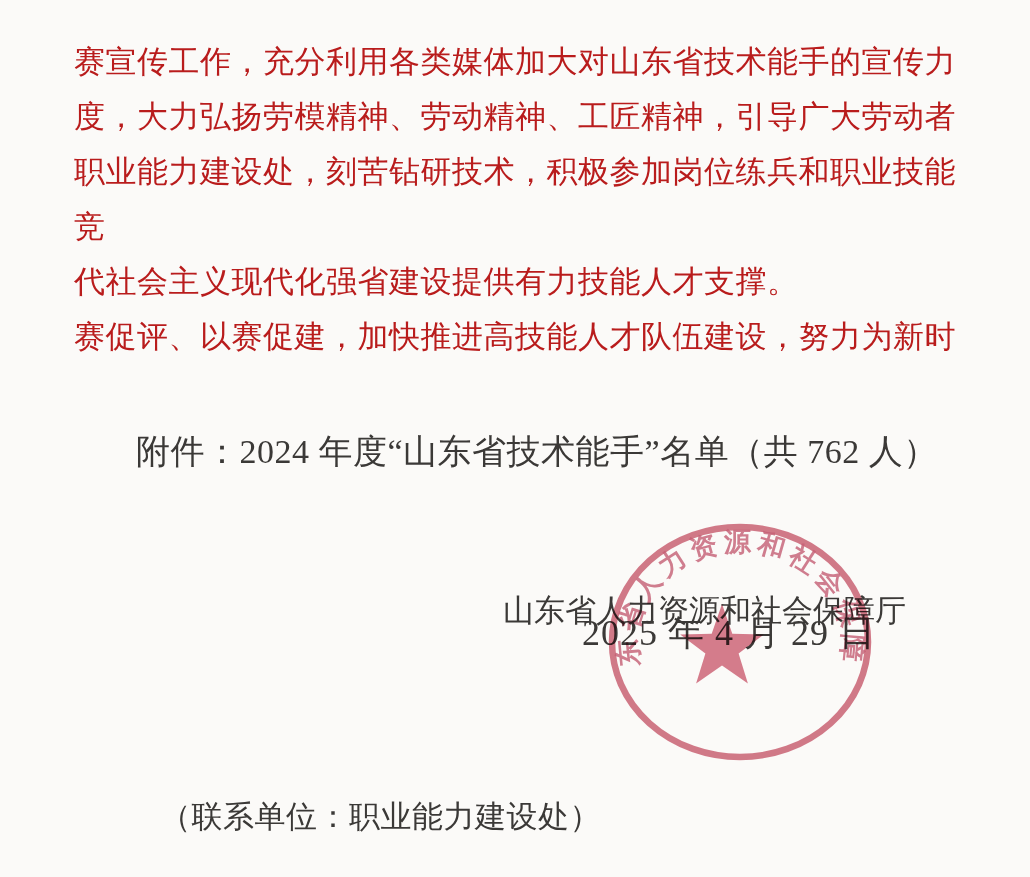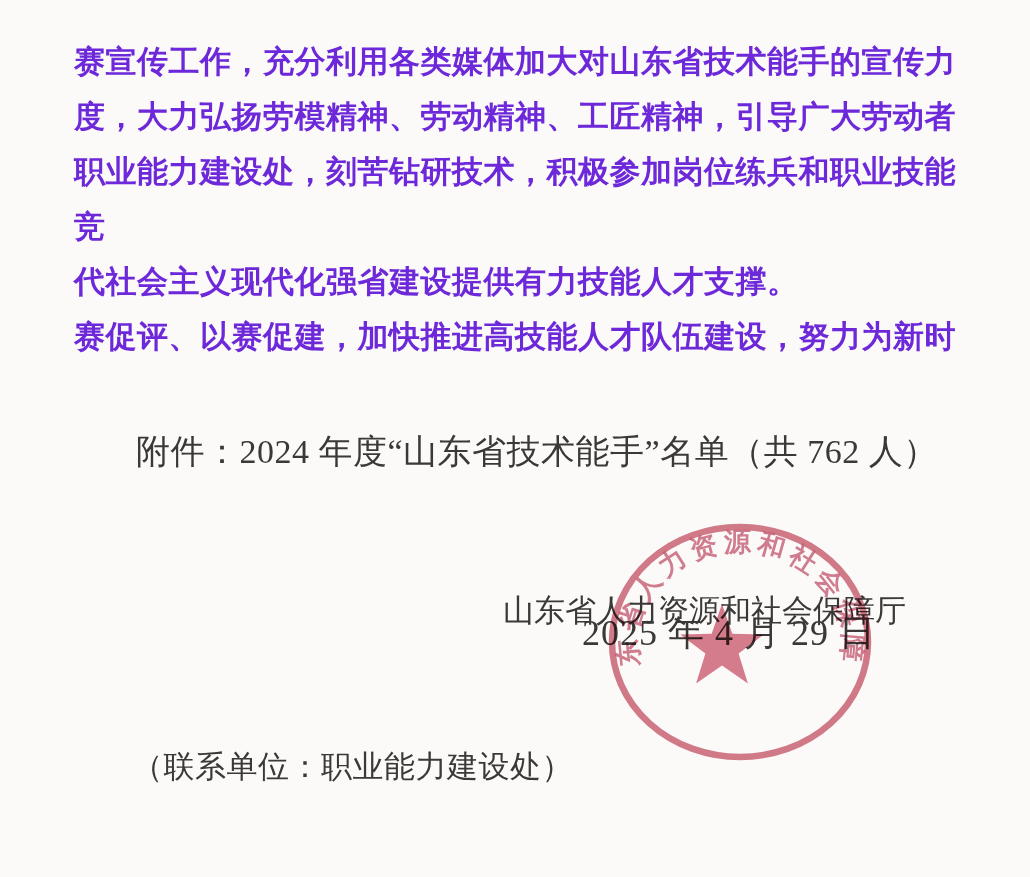--- a/index.html
+++ b/index.html
@@ -24,22 +24,21 @@
     top: 34px;
     width: 882px;
   }
   .para-line {
     font-size: 31px;
     line-height: 55px;
     letter-spacing: 0.5px;
     text-align: justify;
     text-align-last: justify;
     white-space: nowrap-disabled; 
-    color: #6d28d9;
-    font-weight: bold;
+    color: #b91c1c;
   }
   .para-line.last {
     text-align-last: left;
   }
   .attachment {
     position: absolute;
     left: 136px;
     top: 424px;
     font-size: 34px;
     line-height: 55px;
@@ -66,21 +65,21 @@
   }
   .note {
     position: absolute;
     left: 132px;
     font-size: 31px;
     line-height: 42px;
     letter-spacing: 0.5px;
     white-space: nowrap;
   }
   .note1 { top: 704px; }
-  .note2 { top: 746px; }
+  .note2 { top: 796px; margin-left: 28px; }
   
   .seal {
     position: absolute;
     left: 605px;
     top: 515px;
     mix-blend-mode: multiply;
     opacity: 0.92;
   }
   .seal-text {
     font-family: "Liberation Serif", "DejaVu Serif", serif;

